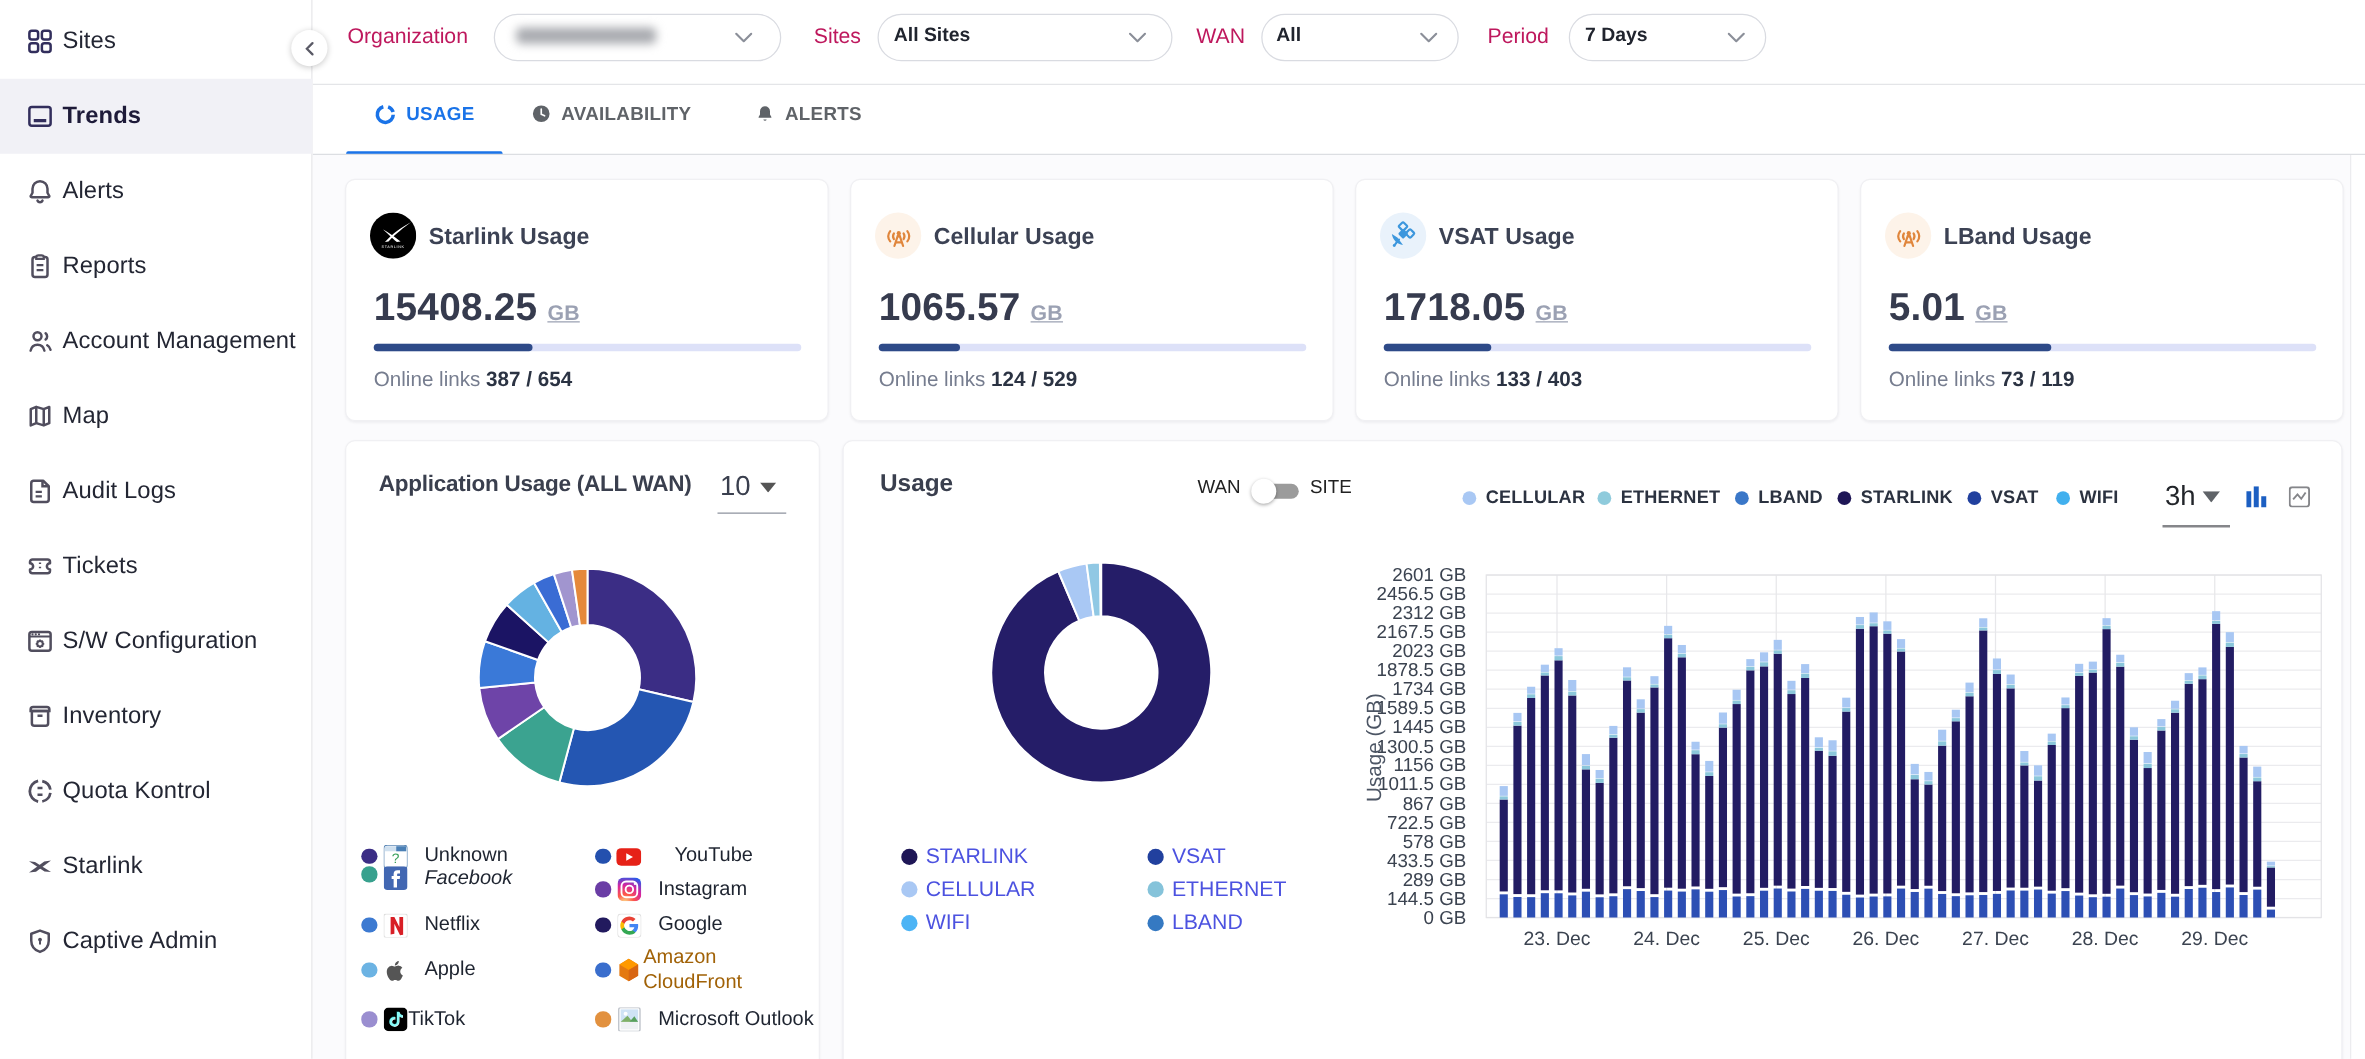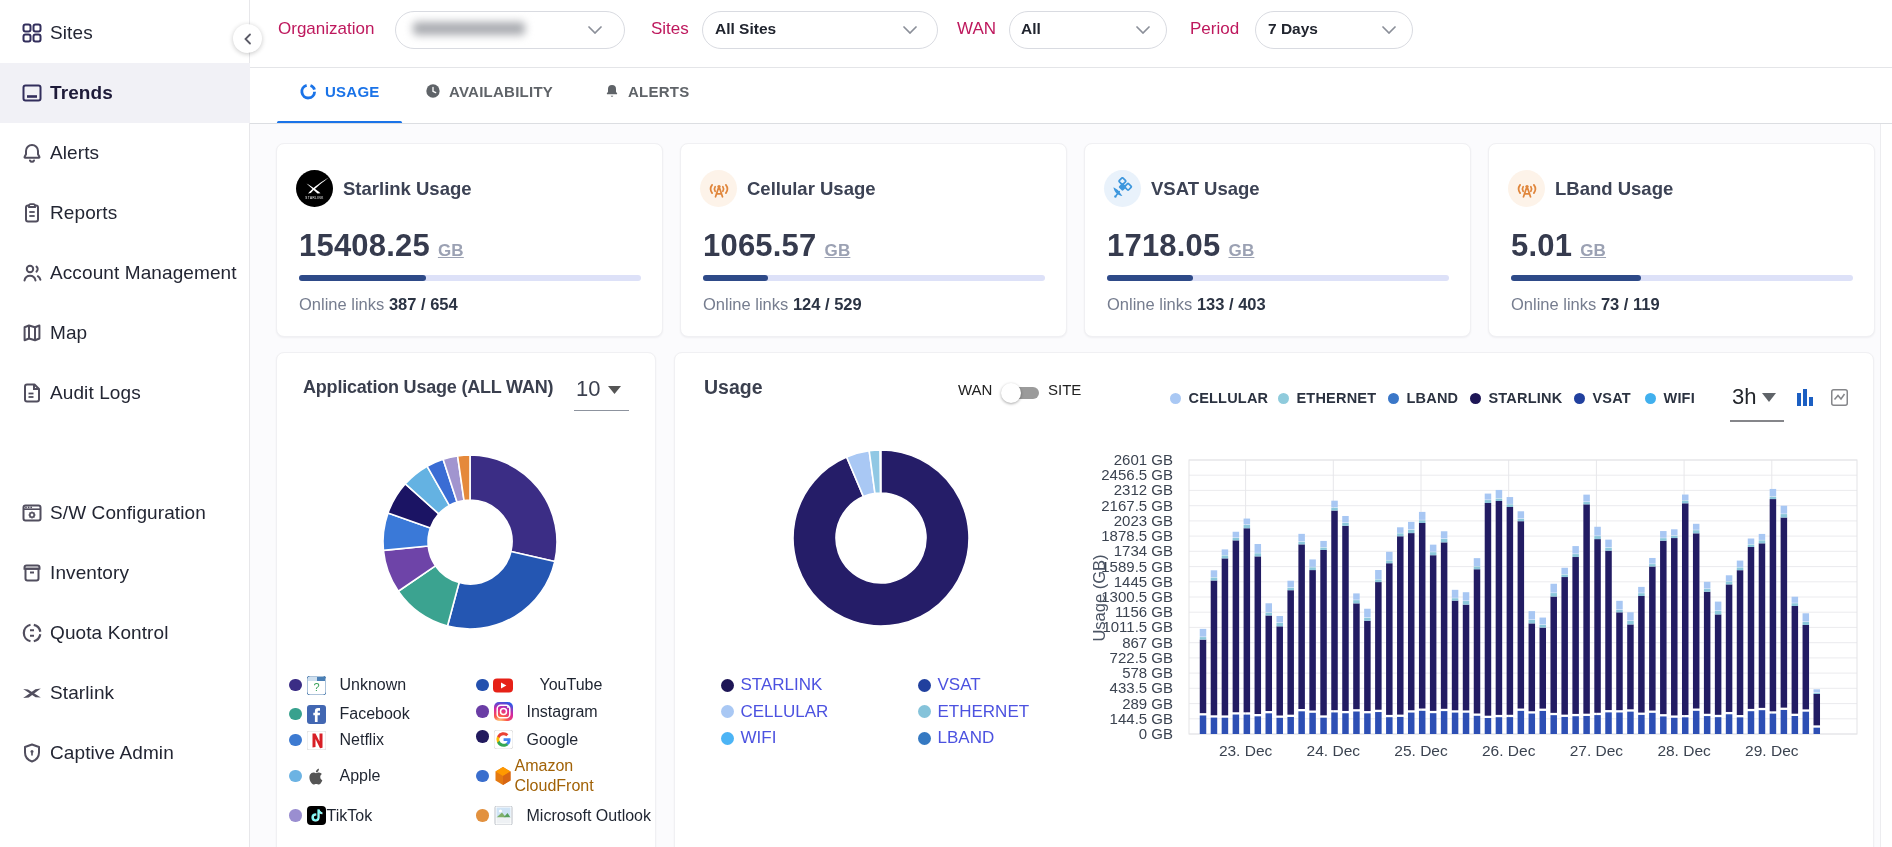--- a/index.html
+++ b/index.html
@@ -82,20 +82,28 @@
     </div>
     <div class="mi" style="top:363px">
       <svg width="24" height="24" viewBox="0 0 24 24" fill="none" style="margin-left:20px">
         <path d="M7 3.5h7.5L19 8v10.5a2 2 0 0 1-2 2H7a2 2 0 0 1-2-2v-13a2 2 0 0 1 2-2z" stroke="#514e5e" stroke-width="2" stroke-linejoin="round"></path>
         <path d="M14 3.8V8h4.4" stroke="#514e5e" stroke-width="2"></path>
         <line x1="8.5" y1="12.5" x2="13.5" y2="12.5" stroke="#514e5e" stroke-width="1.8"></line>
         <line x1="8.5" y1="16" x2="13.5" y2="16" stroke="#514e5e" stroke-width="1.8"></line>
       </svg>
       <span>Audit Logs</span>
     </div>
+    <div class="mi" style="top:423px">
+      <svg width="24" height="24" viewBox="0 0 24 24" fill="none" style="margin-left:20px">
+        <path d="M4 8.5c0-1.1.9-2 2-2h12a2 2 0 0 1 2 2v1a2.5 2.5 0 0 0 0 5v1a2 2 0 0 1-2 2H6a2 2 0 0 1-2-2v-1a2.5 2.5 0 0 0 0-5v-1z" stroke="#514e5e" stroke-width="2" stroke-linejoin="round"></path>
+        <line x1="12" y1="9" x2="12" y2="10.2" stroke="#514e5e" stroke-width="1.8"></line>
+        <line x1="12" y1="12.4" x2="12" y2="13.6" stroke="#514e5e" stroke-width="1.8"></line>
+      </svg>
+      <span>Tickets</span>
+    </div>
     <div class="mi" style="top:483px">
       <svg width="24" height="24" viewBox="0 0 24 24" fill="none" style="margin-left:20px">
         <rect x="3.5" y="4.5" width="17" height="15" rx="2" stroke="#514e5e" stroke-width="2"></rect>
         <line x1="3.5" y1="8.2" x2="20.5" y2="8.2" stroke="#514e5e" stroke-width="1.6"></line>
         <circle cx="6" cy="6.4" r=".9" fill="#514e5e"></circle>
         <circle cx="8.6" cy="6.4" r=".9" fill="#514e5e"></circle>
         <circle cx="11.2" cy="6.4" r=".9" fill="#514e5e"></circle>
         <circle cx="12" cy="14" r="2.2" stroke="#514e5e" stroke-width="1.6"></circle>
         <path d="M12 10.6v1M12 16.4v1M15.4 14h-1M9.6 14h-1M14.4 11.6l-.7.7M10.3 15.7l-.7.7M14.4 16.4l-.7-.7M10.3 12.3l-.7-.7" stroke="#514e5e" stroke-width="1.4"></path>
       </svg>
@@ -303,21 +311,21 @@
     <div style="position:absolute;left:199px;top:332px;display:flex;align-items:center;transform:translateY(-50%);">
       <span class="dot" style="background:#2450ae"></span>
       <span style="display:inline-flex;width:21px;justify-content:center;margin-left:4px">
         <svg width="20" height="19" viewBox="0 0 20 19">
           <rect x="0" y="2.5" width="20" height="14" rx="4" fill="#e62117"></rect>
           <path d="M8 6.5v6l5.4-3z" fill="#fff"></path>
         </svg>
       </span>
       <span style="margin-left:26px;font-size:16px;color:#1e2430;line-height:1.25;">YouTube</span>
     </div>
-    <div style="position:absolute;left:12px;top:361px;display:flex;align-items:center;transform:translateY(-50%);">
+    <div style="position:absolute;left:12px;top:350px;display:flex;align-items:flex-start;transform:translateY(-50%);font-style:italic;">
       <span class="dot" style="background:#38a18e"></span>
       <span style="display:inline-flex;width:21px;justify-content:center;margin-left:4px">
         <svg width="19" height="19" viewBox="0 0 19 19">
           <rect width="19" height="19" rx="3" fill="#4267b2"></rect>
           <path d="M12.8 10.2h-2.2V17H7.9v-6.8H6.3V7.7h1.6V6.1c0-1.9.9-3 3.1-3h2v2.6h-1.3c-.9 0-1 .4-1 1v1h2.4l-.3 2.5z" fill="#fff"></path>
         </svg>
       </span>
       <span style="margin-left:13px;font-size:16px;color:#1e2430;line-height:1.25;">Facebook</span>
     </div>
     <div style="position:absolute;left:199px;top:358.5px;display:flex;align-items:center;transform:translateY(-50%);">
@@ -343,21 +351,21 @@
     <div style="position:absolute;left:12px;top:387px;display:flex;align-items:center;transform:translateY(-50%);">
       <span class="dot" style="background:#3d7ad1"></span>
       <span style="display:inline-flex;width:21px;justify-content:center;margin-left:4px">
         <svg width="19" height="19" viewBox="0 0 19 19">
           <rect width="19" height="19" rx="2" fill="#fff" stroke="#ddd"></rect>
           <path d="M5.5 2.5v14l3 -0.6V8l4.5 9.2 2.5-.4V2.5h-3v8L8.5 2.5z" fill="#d81f26"></path>
         </svg>
       </span>
       <span style="margin-left:13px;font-size:16px;color:#1e2430;line-height:1.25;">Netflix</span>
     </div>
-    <div style="position:absolute;left:199px;top:387px;display:flex;align-items:flex-start;transform:translateY(-50%);">
+    <div style="position:absolute;left:199px;top:387px;display:flex;align-items:center;transform:translateY(-50%);">
       <span class="dot" style="background:#221a5e"></span>
       <span style="display:inline-flex;width:21px;justify-content:center;margin-left:4px">
         <svg width="19" height="19" viewBox="0 0 19 19">
           <rect width="19" height="19" rx="3" fill="#fff" stroke="#e0e0e0"></rect>
           <g transform="translate(2.3 2.3) scale(0.3)">
             <path d="M47.5 24.5c0-1.6-.1-3.1-.4-4.6H24.3v8.7h13a11 11 0 0 1-4.8 7.3v6h7.8c4.6-4.2 7.2-10.4 7.2-17.4z" fill="#4285f4"></path>
             <path d="M24.3 48c6.5 0 12-2.1 16-5.9l-7.8-6a14.6 14.6 0 0 1-21.8-7.7H2.6v6.2A24 24 0 0 0 24.3 48z" fill="#34a853"></path>
             <path d="M10.7 28.4a14.3 14.3 0 0 1 0-9.2V13H2.6a24 24 0 0 0 0 21.6l8.1-6.2z" fill="#fbbc04"></path>
             <path d="M24.3 9.5c3.5 0 6.7 1.2 9.2 3.6l6.9-6.9A24 24 0 0 0 2.6 13l8.1 6.2c1.9-5.8 7.2-9.7 13.6-9.7z" fill="#e94235"></path>
           </g>

